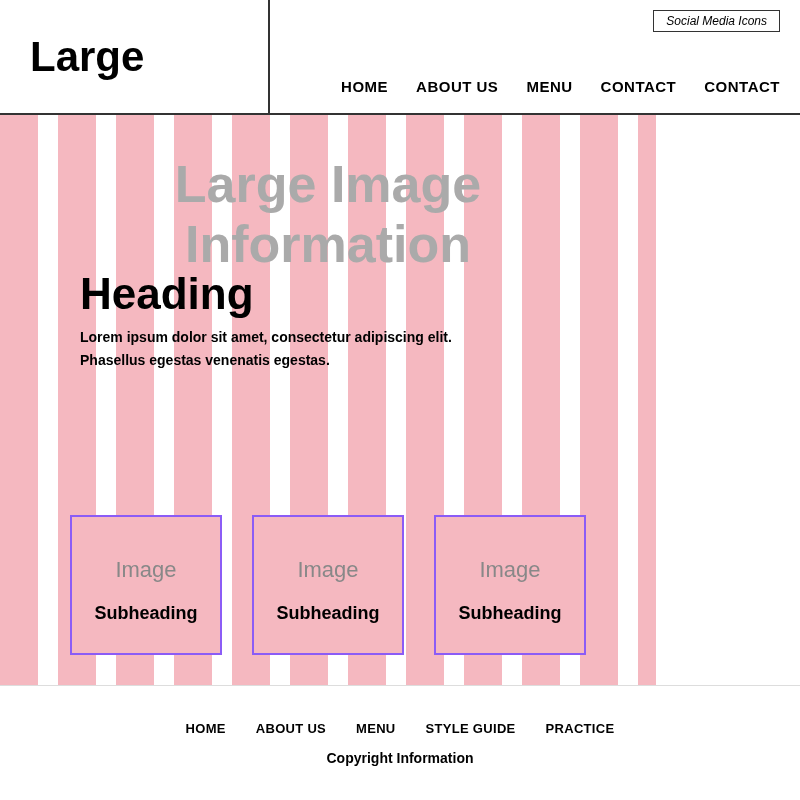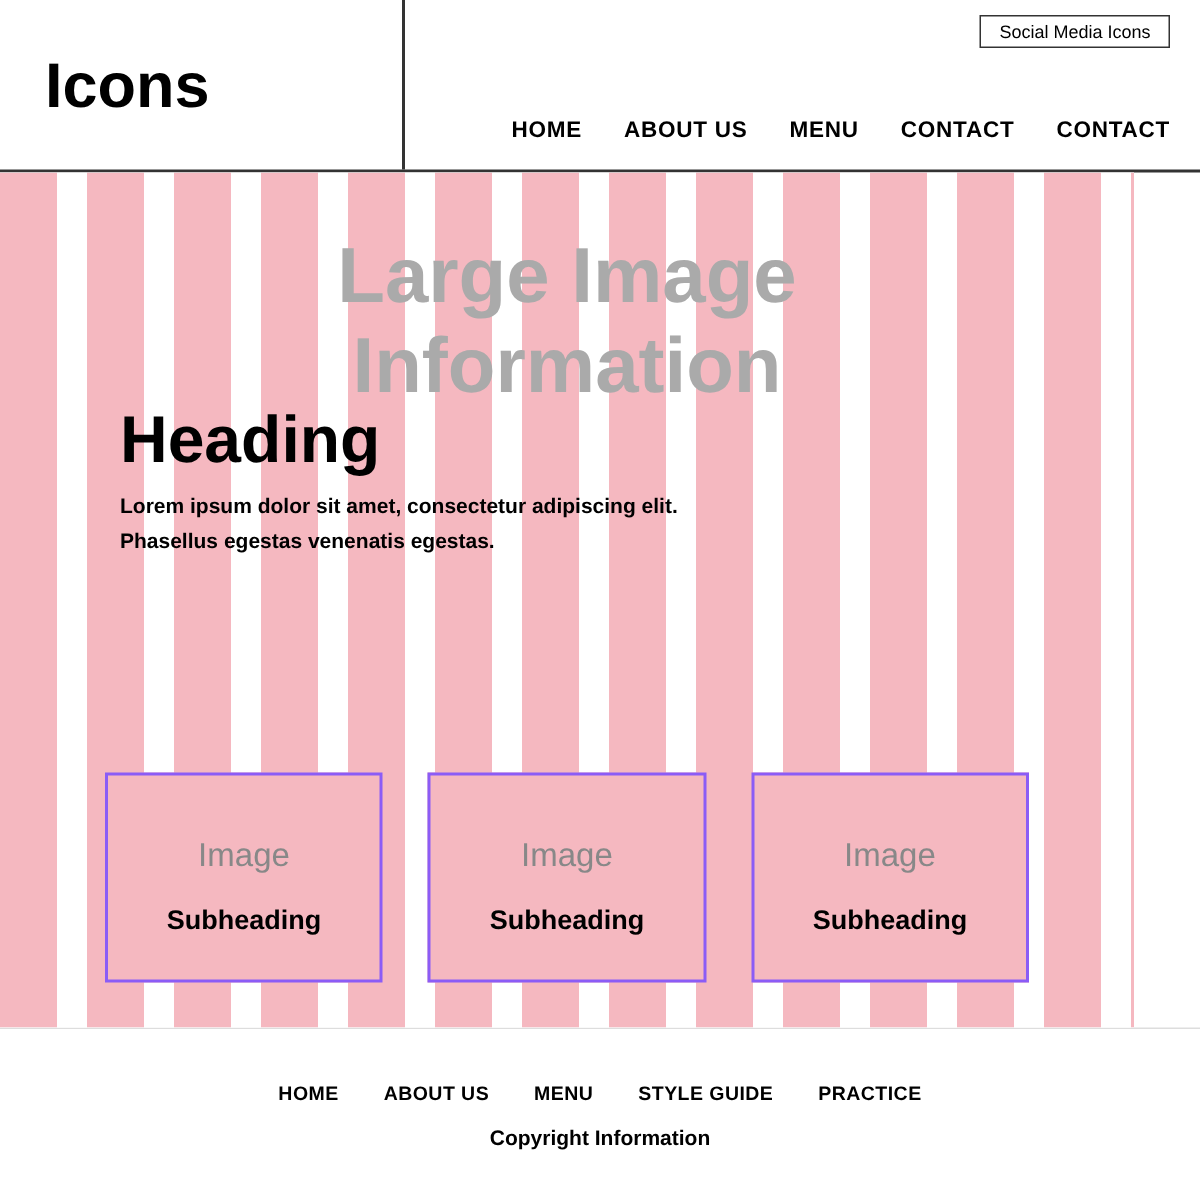--- a/index.html
+++ b/index.html
@@ -33,38 +33,39 @@
       flex-direction: column;
       align-items: flex-end;
       justify-content: space-between;
       padding: 10px 20px 18px 20px;
     }
     #social-media-box {
       border: 1.5px solid #333;
       padding: 3px 12px;
       font-size: 12px;
       color: #000;
+      font-style: italic;
     }
     #nav-links {
       display: flex;
       gap: 28px;
       align-items: center;
     }
     .nav-link {
       font-size: 15px;
       font-weight: bold;
       color: #000;
       text-decoration: none;
       letter-spacing: 0.5px;
       cursor: pointer;
     }
 
     
     #main {
-      width: 756px;
+      width: 656px;
       height: 570px;
       background: #fff;
       position: relative;
       overflow: hidden;
     }
 
     
     #striped-bg {
       position: absolute;
       top: 0; left: 0;
@@ -176,21 +177,21 @@
       font-size: 14px;
       font-weight: bold;
       color: #000;
     }
   </style>
 </head>
 <body>
 
 <div id="header">
   <div id="logo-area">
-    <span id="logo-text">Icons</span>
+    <span id="logo-text">Large</span>
   </div>
   <div id="nav-area">
     <div id="social-media-box">Social Media Icons</div>
     <nav id="nav-links">
       <a class="nav-link">HOME</a>
       <a class="nav-link">ABOUT US</a>
       <a class="nav-link">MENU</a>
       <a class="nav-link">CONTACT</a>
       <a class="nav-link">CONTACT</a>
     </nav>

